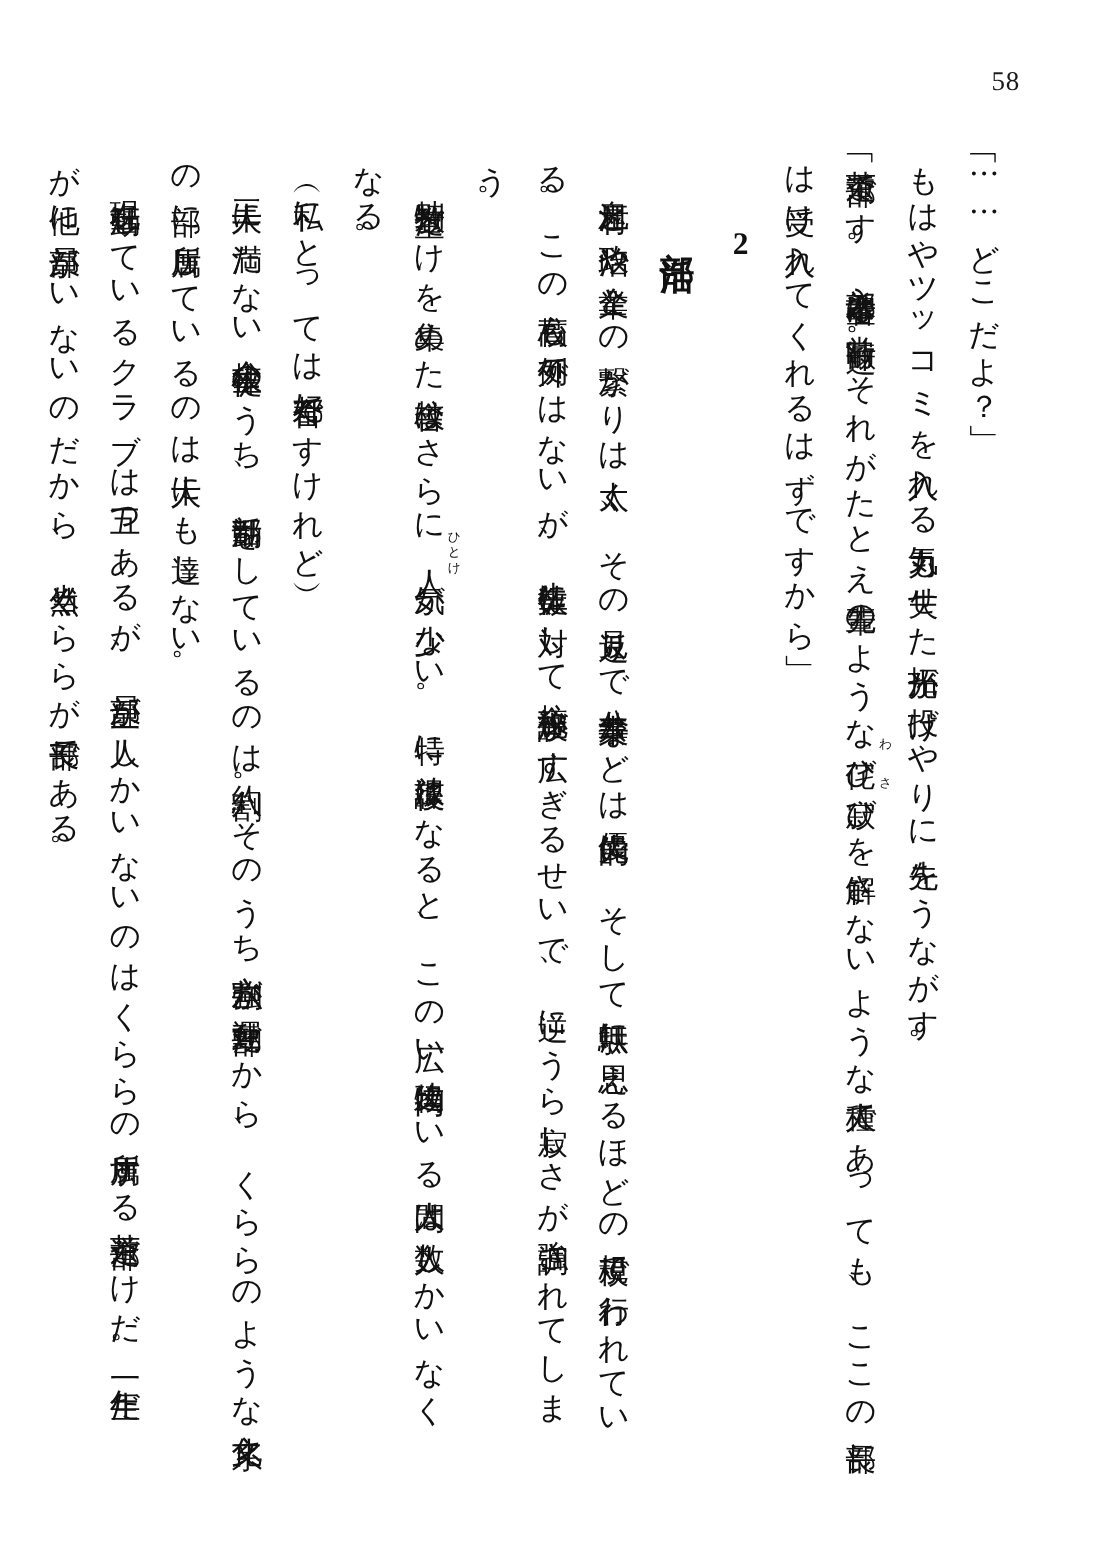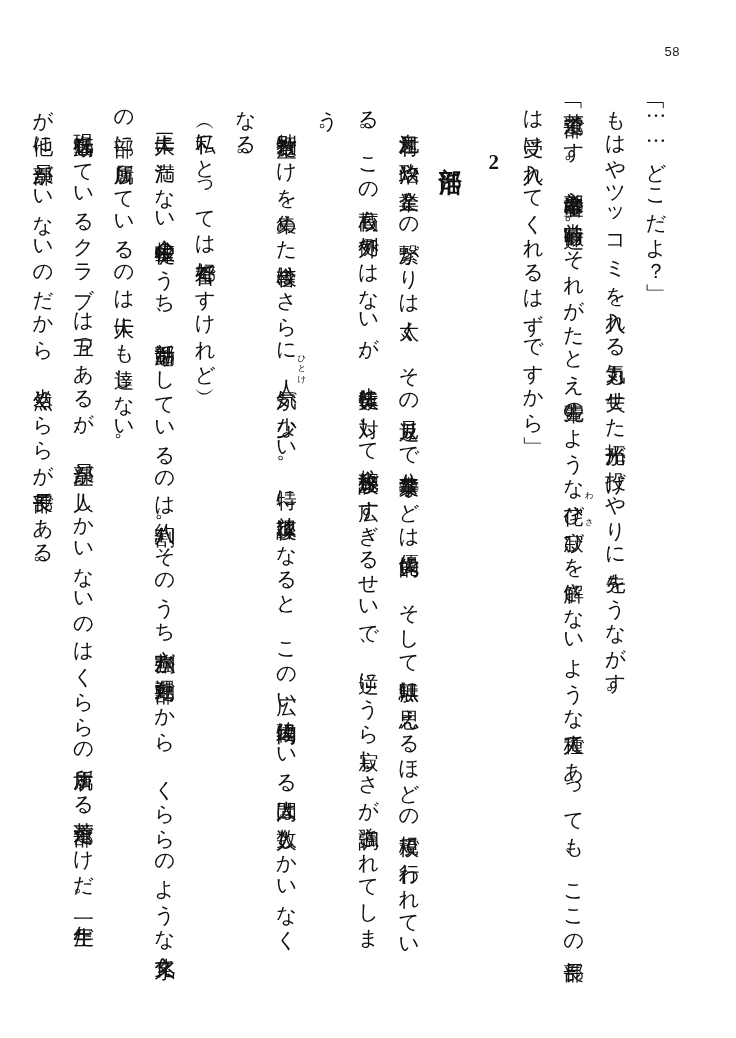--- a/index.html
+++ b/index.html
@@ -13,22 +13,22 @@
     height: 1038px;
     background: #ffffff;
     overflow: hidden;
     font-family: "Liberation Serif", "DejaVu Serif", serif;
     color: #111111;
   }
   .page-number {
     position: absolute;
     top: 44px;
     right: 56px;
-    font-size: 13px;
-    font-family: Liberation Sans, sans-serif;
+    font-size: 18px;
+    font-family: Liberation Serif, serif;
     color: #1a1a1a;
     letter-spacing: 0.5px;
   }
   
   .vtext {
     position: absolute;
     top: 96px;
     right: 60px;
     height: 860px;
     width: 610px;

